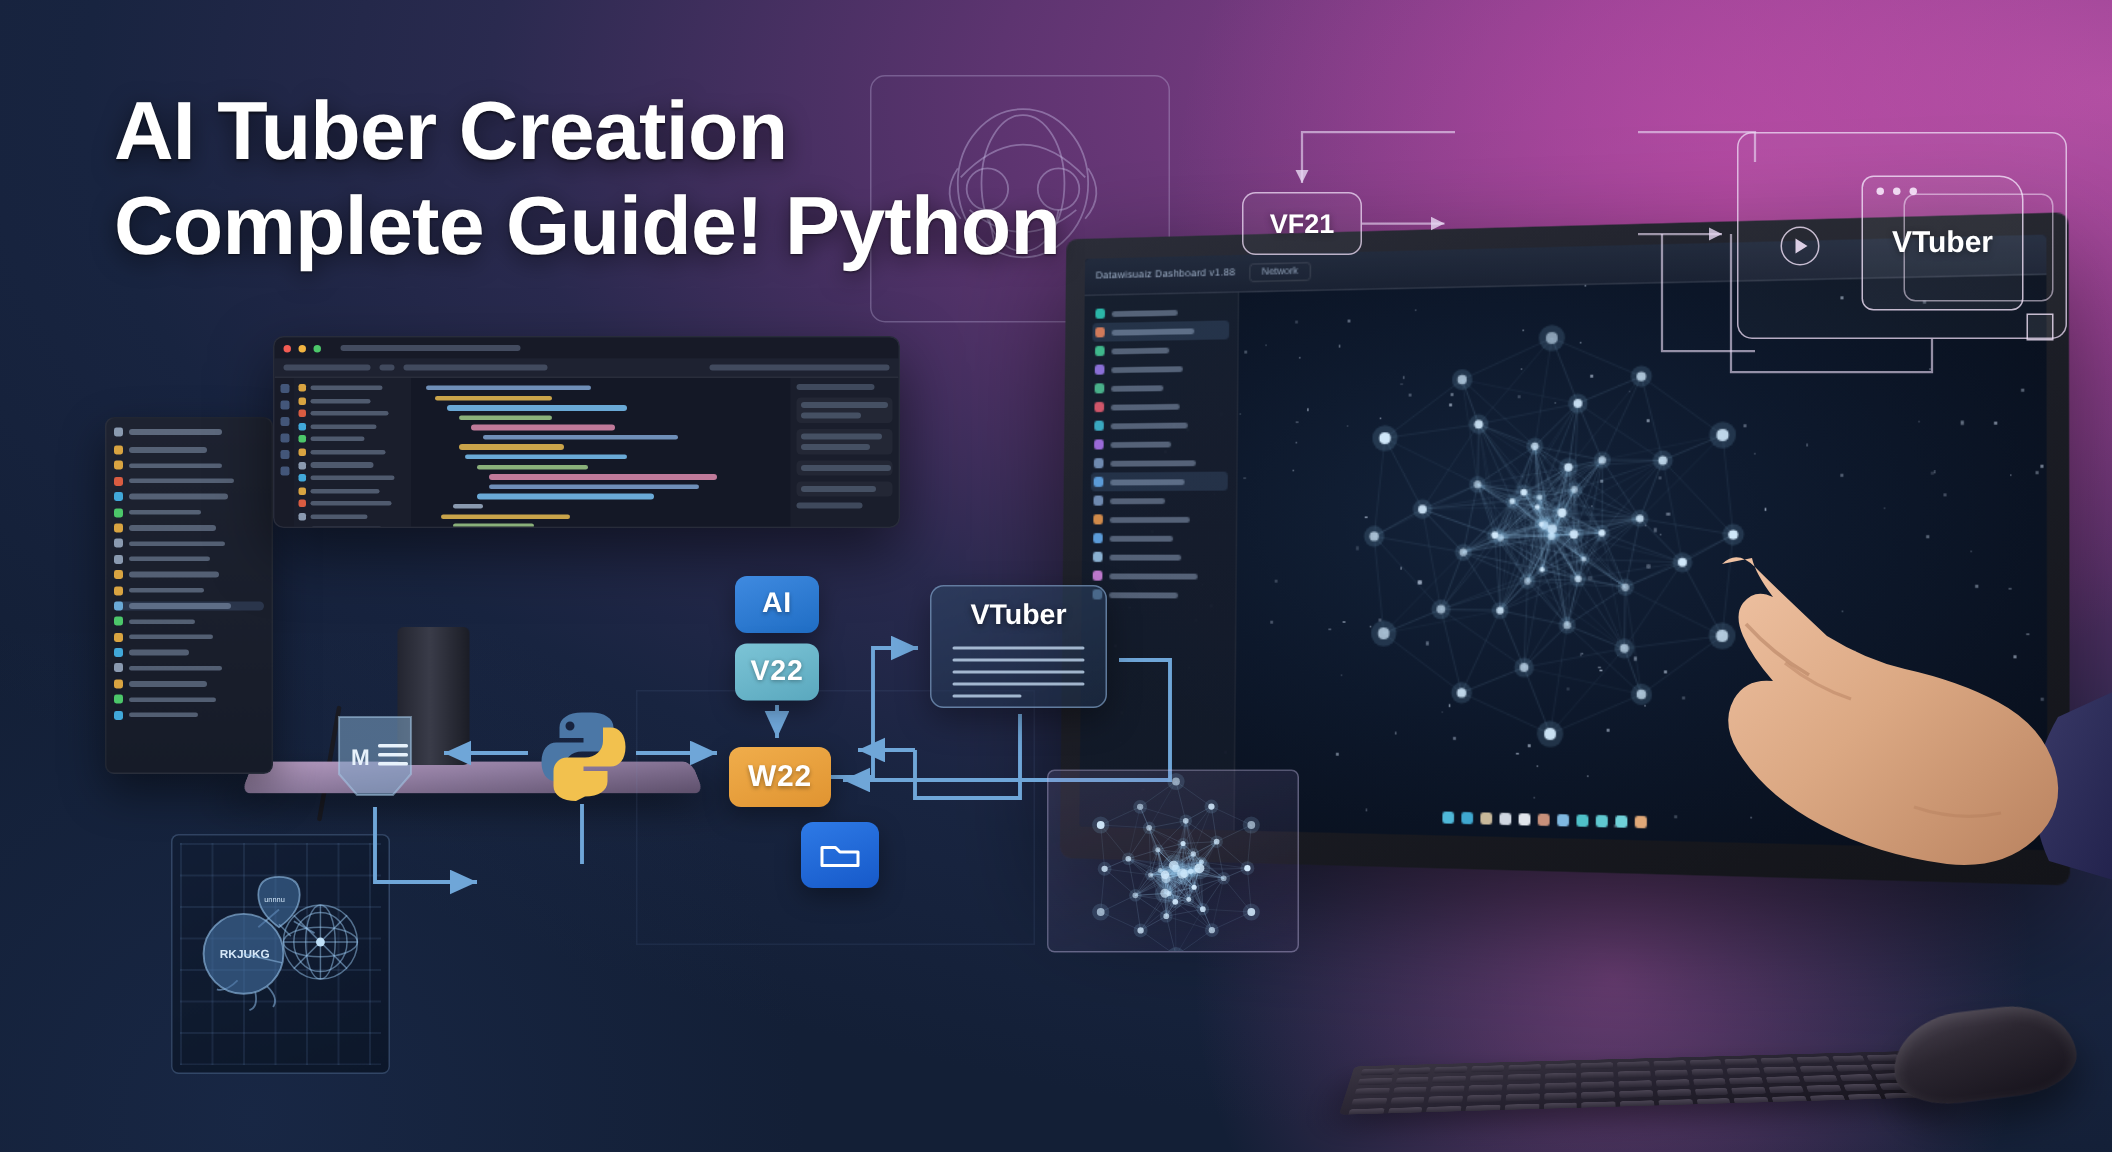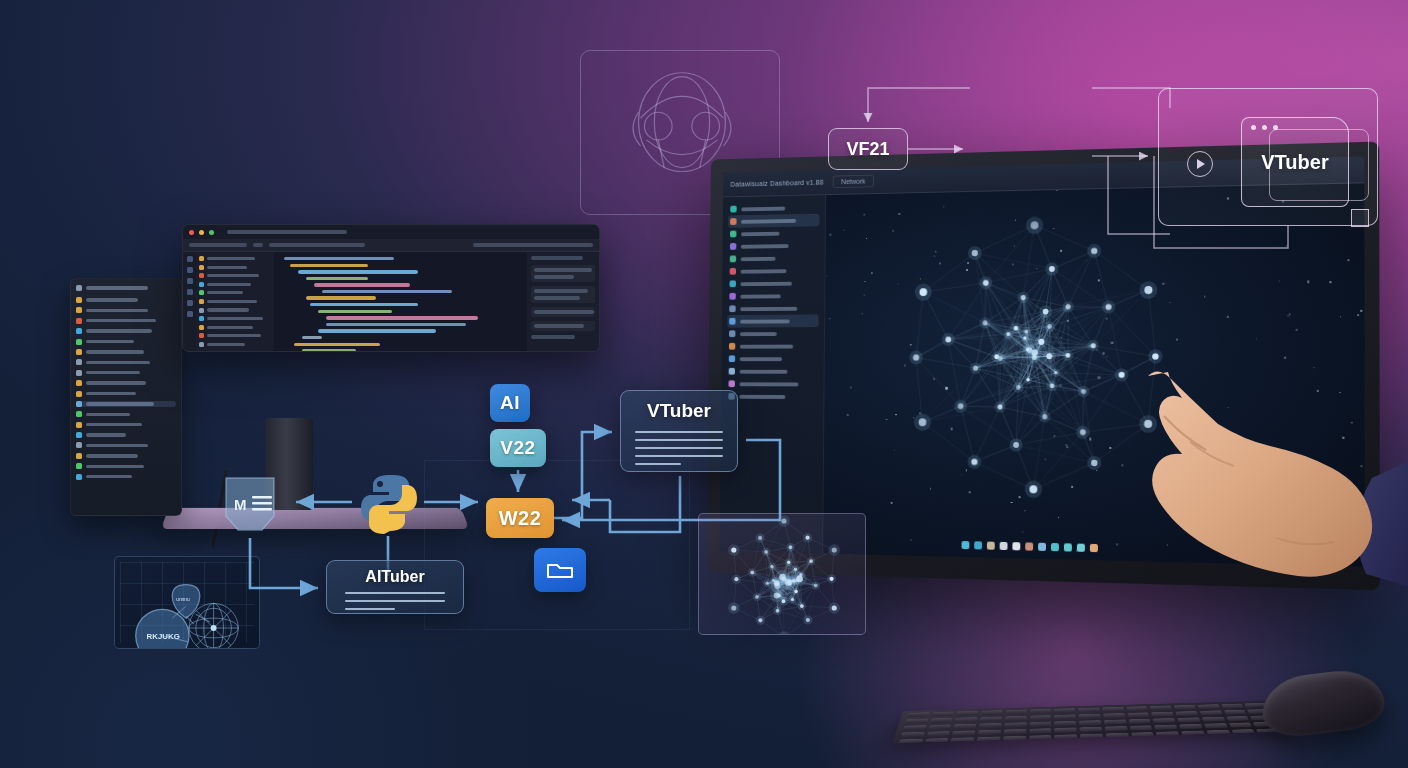--- a/index.html
+++ b/index.html
@@ -206,21 +206,21 @@
   
   .diagram { position:absolute; left:180px; top:380px; width:620px; height:260px; z-index:28; }
   .diagram svg.links { position:absolute; inset:0; overflow:visible; }
   .dg-grid { position:absolute; left:244px; top:80px; width:266px; height:170px;
              border:1px solid rgba(120,150,200,.10); }
 
   .badge { position:absolute; border-radius:8px; display:flex; align-items:center;
            justify-content:center; color:#fff; font-weight:700; font-size:19px;
            letter-spacing:.5px; text-shadow:0 1px 3px rgba(0,0,0,.35);
            box-shadow:0 6px 16px rgba(0,0,0,.35); }
-  .b-ai  { left:310px; top:4px;  width:40px; height:38px; background:linear-gradient(160deg,#3f8ae0,#1f6dc4); }
+  .b-ai  { left:310px; top:4px;  width:56px; height:38px; background:linear-gradient(160deg,#3f8ae0,#1f6dc4); }
   .b-v22 { left:310px; top:49px; width:56px; height:38px; background:linear-gradient(160deg,#7cc4d6,#5aa8be); }
   .b-w22 { left:306px; top:118px; width:68px; height:40px;
            background:linear-gradient(160deg,#f0ad4b,#e09431); font-size:20px; }
   .b-fold{ left:354px; top:168px; width:52px; height:44px;
            background:linear-gradient(160deg,#2e7ae6,#1659c9); }
 
   .card {
     position:absolute; border:1.5px solid rgba(150,185,225,.55);
     border-radius:9px; background:linear-gradient(160deg,rgba(46,68,100,.62),rgba(30,46,72,.62));
     box-shadow:0 8px 22px rgba(0,0,0,.35);
@@ -236,21 +236,21 @@
 
   .c-vtuber { left:440px; top:10px; width:118px; height:82px; padding-top:9px; }
   .c-vtuber .ct { font-size:19px; }
   .c-vtuber .clines { width:88px; margin-top:9px; gap:6px; }
   .c-vtuber .clines i:nth-child(5) { width:52%; }
 
   .pylogo { position:absolute; left:178px; top:92px; width:62px; height:62px; }
   .shield { position:absolute; left:36px; top:92px; width:68px; height:64px; }
 
   
-  .schematic { position:absolute; left:114px; top:556px; width:146px; height:93px;
+  .schematic { position:absolute; left:114px; top:556px; width:146px; height:160px;
                border:1.3px solid rgba(120,160,210,.32); border-radius:5px;
                background:linear-gradient(160deg,rgba(18,30,52,.92),rgba(12,22,40,.92));
                z-index:26; overflow:hidden; }
   .schematic .grid { position:absolute; inset:5px;
                background-image:linear-gradient(rgba(110,150,205,.13) 1px,transparent 1px),
                                 linear-gradient(90deg,rgba(110,150,205,.13) 1px,transparent 1px);
                background-size:21px 21px; }
 </style>
 </head>
 <body>
@@ -271,20 +271,24 @@
         <path d="M66 90 q36 30 72 0"></path>
         <circle cx="78" cy="76" r="14"></circle>
         <circle cx="126" cy="76" r="14"></circle>
         <path d="M78 90 l6 28 M126 90 l-6 28"></path>
         <path d="M58 62 q-12 18 2 34"></path>
         <path d="M146 62 q12 18 -2 34"></path>
       </g>
     </svg>
   </div>
 
+  <div class="headline">
+    <span>AI Tuber Creation</span>
+    <span class="l2">Complete Guide! Python</span>
+  </div>
 
   <div class="flow">
     <svg viewBox="0 0 580 230">
       <defs>
         <marker id="fa" markerWidth="8" markerHeight="8" refX="6" refY="3" orient="auto">
           <path d="M0,0 L6,3 L0,6 z" fill="rgba(232,218,244,.8)"></path>
         </marker>
       </defs>
       <g fill="none" stroke="rgba(232,218,244,.62)" stroke-width="1.5">
         <path d="M152 40 L50 40 L50 74" marker-end="url(#fa)"></path>
@@ -1896,28 +1900,20 @@
     </div>
     <div class="badge b-w22">
       <span>W22</span>
     </div>
     <div class="badge b-fold">
       <svg width="28" height="22" viewBox="0 0 28 22">
         <path d="M2 18 V6 h9 l3 3 h12 v9 z" fill="none" stroke="#ffffff" stroke-width="2" stroke-linejoin="round"></path>
       </svg>
     </div>
 
-    <div class="card c-aituber">
-      <div class="ct">AITuber</div>
-      <div class="clines">
-          <i></i>
-          <i></i>
-          <i></i>
-        </div>
-    </div>
 
     <div class="card c-vtuber">
       <div class="ct">VTuber</div>
       <div class="clines">
           <i></i>
           <i></i>
           <i></i>
           <i></i>
           <i></i>
         </div>

